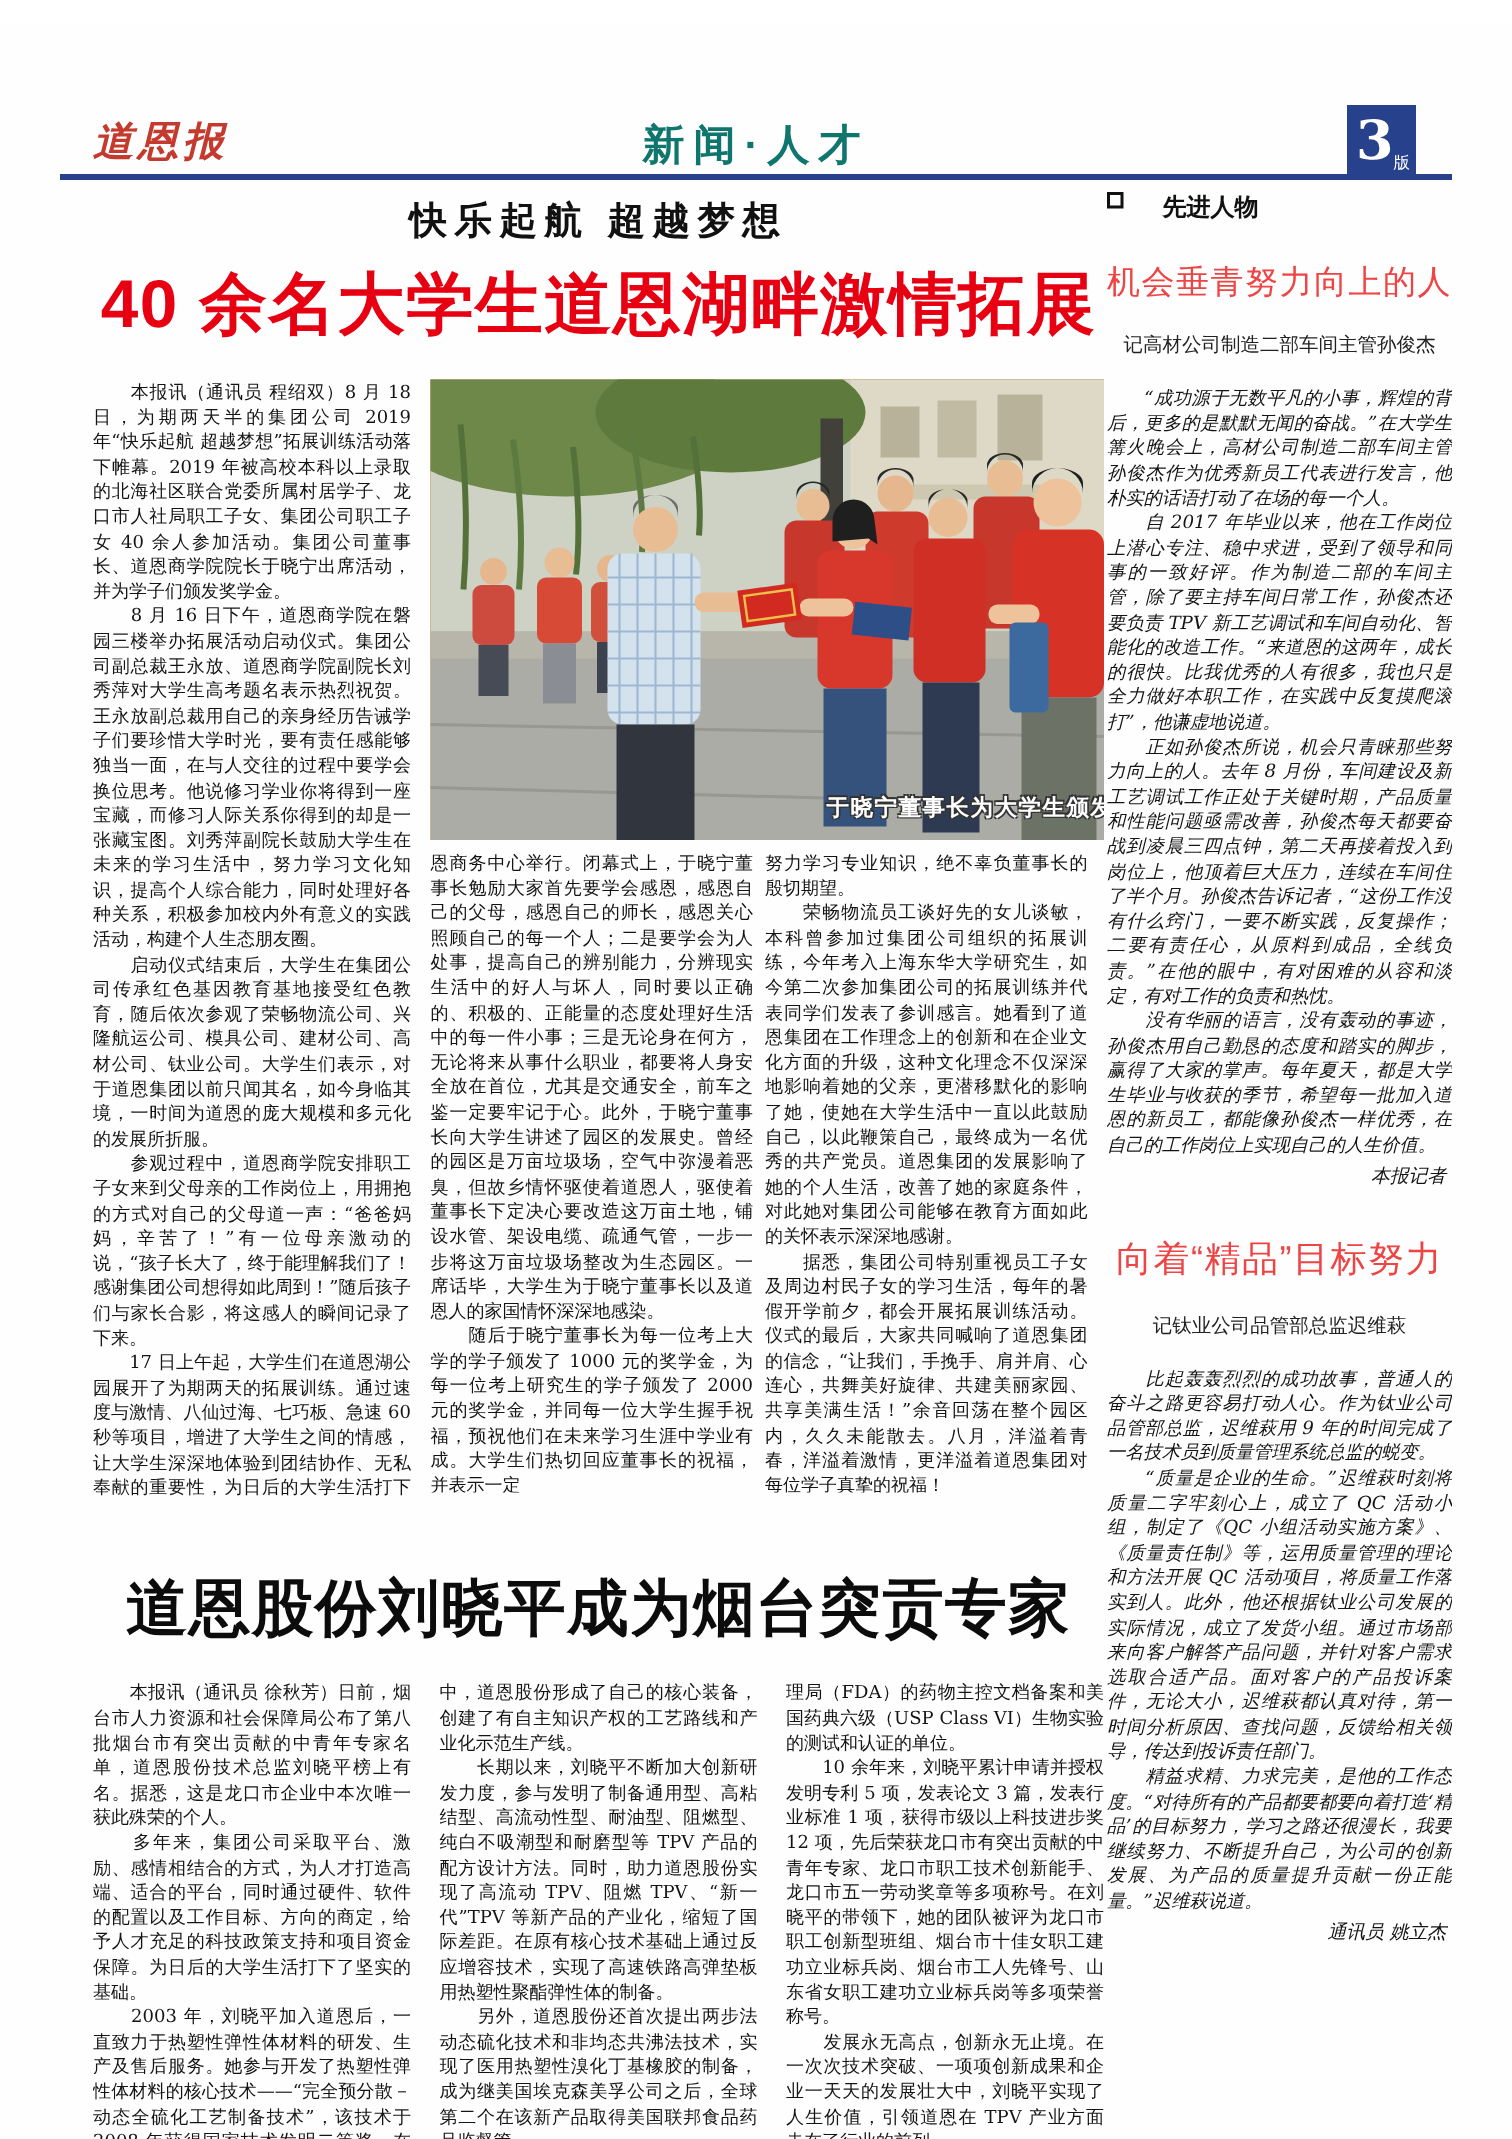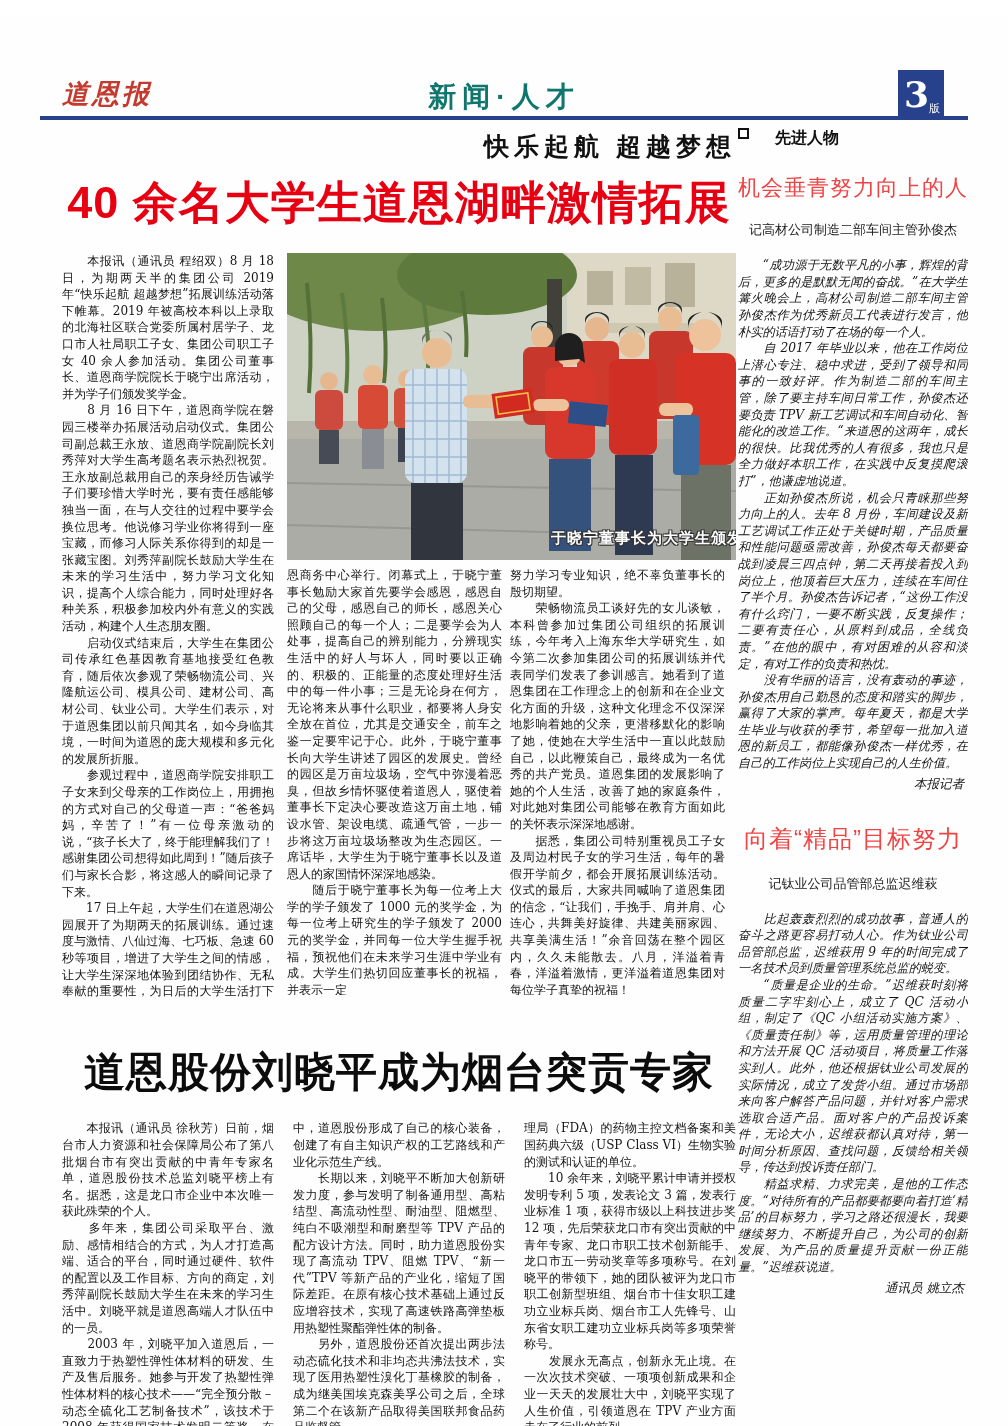--- a/index.html
+++ b/index.html
@@ -37,21 +37,21 @@
     font-family:"DejaVu Serif",serif;font-weight:bold;font-size:36px;line-height:44px;
   }
   .page-unit{position:absolute;right:4px;bottom:4px;font-size:11px;}
   
   .para{margin:0;text-align:justify;}
   .lead .para, .expert .para{font-size:12px;line-height:16.6px;}
   .sidebar .para{font-size:12.2px;line-height:16.6px;font-style:italic;}
   
   .lead{position:absolute;left:62px;top:112px;width:674px;height:890px;overflow:hidden;}
   .kicker{
-    text-align:right;font-family:"Liberation Sans",sans-serif;
+    text-align:center;font-family:"Liberation Sans",sans-serif;
     font-size:25px;font-weight:600;letter-spacing:5px;color:#111;margin-top:2px;
   }
   .lead-headline{
     text-align:center;font-family:"Liberation Sans","DejaVu Sans",sans-serif;
     font-weight:800;font-size:45px;line-height:56px;color:var(--accent-red);
     letter-spacing:1px;margin-top:12px;margin-bottom:22px;white-space:nowrap;
   }
   .lead-body{display:flex;gap:13px;}
   .lead-col{width:212px;flex:none;overflow:hidden;height:748px;}
   .lead-right{width:449px;flex:none;}
@@ -253,21 +253,21 @@
         <p class="para">　　精益求精、力求完美，是他的工作态度。“对待所有的产品都要都要向着打造‘精品’的目标努力，学习之路还很漫长，我要继续努力、不断提升自己，为公司的创新发展、为产品的质量提升贡献一份正能量。”迟维萩说道。</p>
       </div>
     <div class="sb-signoff">通讯员 姚立杰</div>
   </aside>
 
   <section class="expert">
     <h1 class="expert-headline">道恩股份刘晓平成为烟台突贡专家</h1>
     <div class="expert-body">
       <div class="expert-col">
           <p class="para">　　本报讯（通讯员 徐秋芳）日前，烟台市人力资源和社会保障局公布了第八批烟台市有突出贡献的中青年专家名单，道恩股份技术总监刘晓平榜上有名。据悉，这是龙口市企业中本次唯一获此殊荣的个人。</p>
-          <p class="para">　　多年来，集团公司采取平台、激励、感情相结合的方式，为人才打造高端、适合的平台，同时通过硬件、软件的配置以及工作目标、方向的商定，刘秀萍副院长鼓励大学生在未来的学习生活中。刘晓平就是道恩高端人才队伍中的一员。</p>
+          <p class="para">　　多年来，集团公司采取平台、激励、感情相结合的方式，为人才打造高端、适合的平台，同时通过硬件、软件的配置以及工作目标、方向的商定，给予人才充足的科技政策支持和项目资金保障。为日后的大学生活打下了坚实的基础。</p>
           <p class="para">　　2003 年，刘晓平加入道恩后，一直致力于热塑性弹性体材料的研发、生产及售后服务。她参与开发了热塑性弹性体材料的核心技术——“完全预分散－动态全硫化工艺制备技术”，该技术于 2008 年获得国家技术发明二等奖。在该技术研发过程</p>
         </div>
       <div class="expert-col">
           <p class="para">中，道恩股份形成了自己的核心装备，创建了有自主知识产权的工艺路线和产业化示范生产线。</p>
           <p class="para">　　长期以来，刘晓平不断加大创新研发力度，参与发明了制备通用型、高粘结型、高流动性型、耐油型、阻燃型、纯白不吸潮型和耐磨型等 TPV 产品的配方设计方法。同时，助力道恩股份实现了高流动 TPV、阻燃 TPV、“新一代”TPV 等新产品的产业化，缩短了国际差距。在原有核心技术基础上通过反应增容技术，实现了高速铁路高弹垫板用热塑性聚酯弹性体的制备。</p>
           <p class="para">　　另外，道恩股份还首次提出两步法动态硫化技术和非均态共沸法技术，实现了医用热塑性溴化丁基橡胶的制备，成为继美国埃克森美孚公司之后，全球第二个在该新产品取得美国联邦食品药品监督管</p>
         </div>
       <div class="expert-col">
           <p class="para">理局（FDA）的药物主控文档备案和美国药典六级（USP Class VI）生物实验的测试和认证的单位。</p>
           <p class="para">　　10 余年来，刘晓平累计申请并授权发明专利 5 项，发表论文 3 篇，发表行业标准 1 项，获得市级以上科技进步奖 12 项，先后荣获龙口市有突出贡献的中青年专家、龙口市职工技术创新能手、龙口市五一劳动奖章等多项称号。在刘晓平的带领下，她的团队被评为龙口市职工创新型班组、烟台市十佳女职工建功立业标兵岗、烟台市工人先锋号、山东省女职工建功立业标兵岗等多项荣誉称号。</p>

